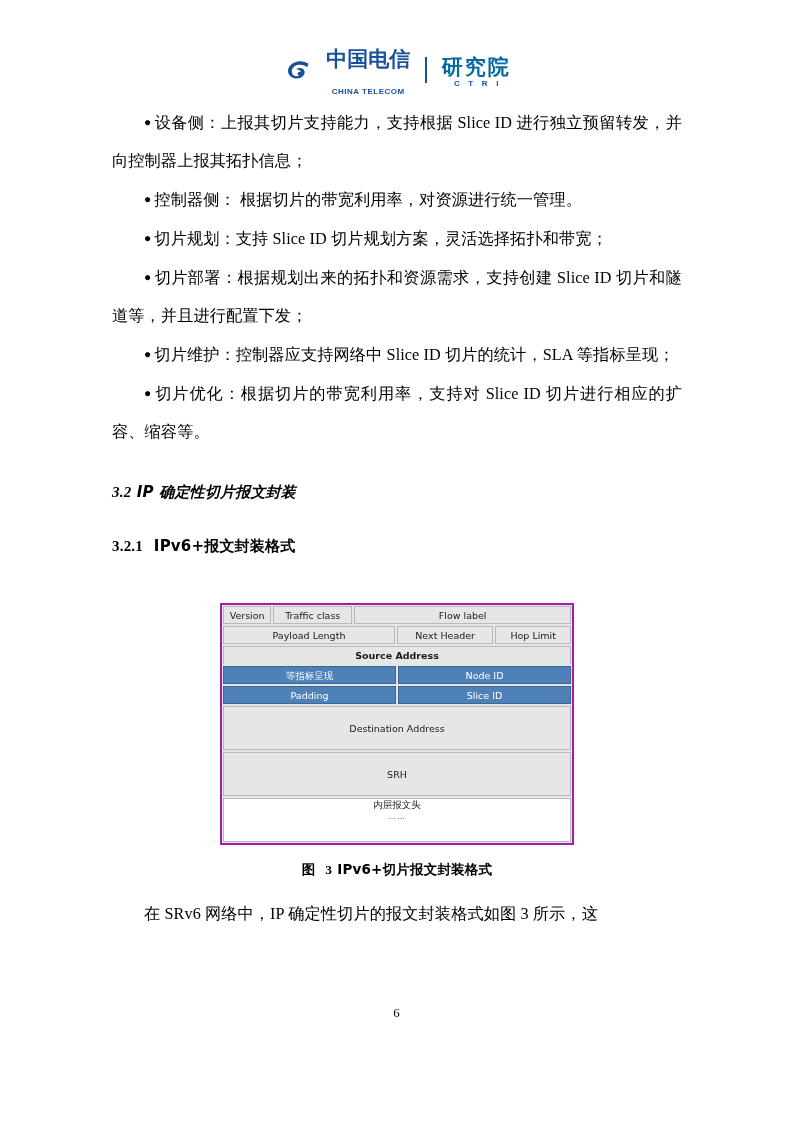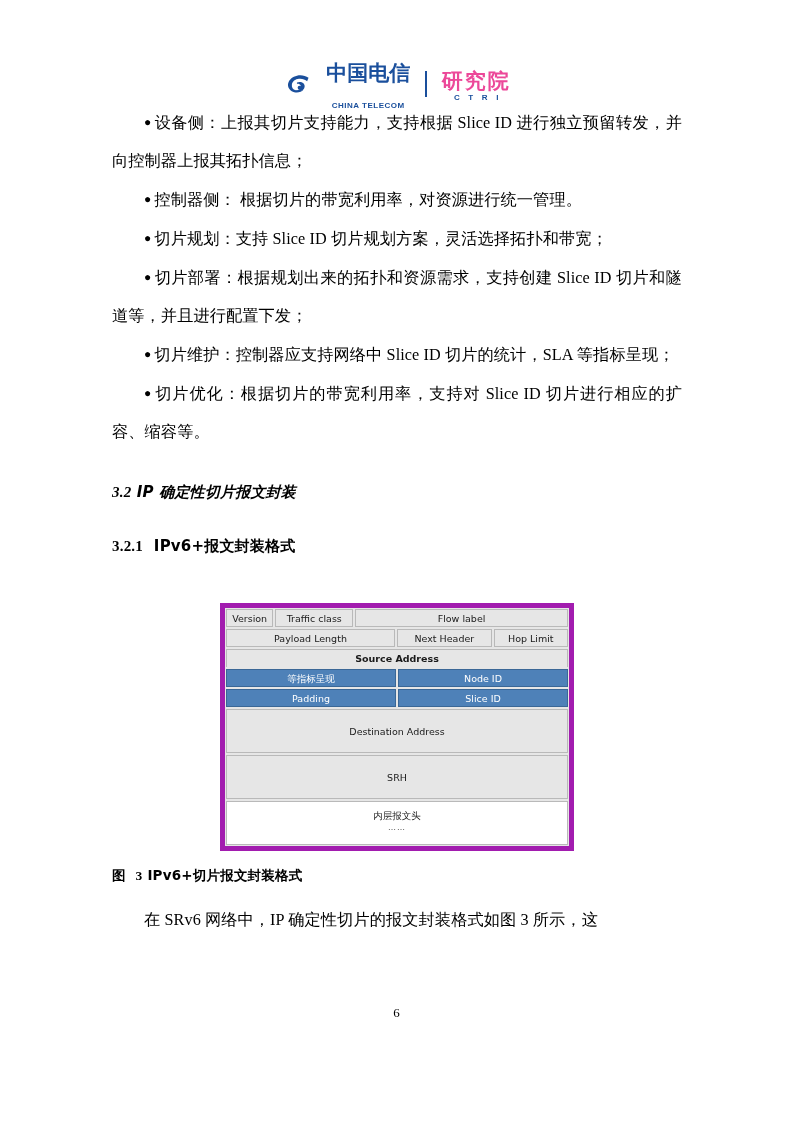--- a/index.html
+++ b/index.html
@@ -18,21 +18,21 @@
 
   .page {
     position: absolute;
     inset: 0;
     background: #ffffff;
   }
 
   
   .header {
     position: absolute;
-    top: 62px;
+    top: 48px;
     left: 0;
     width: 793px;
     display: flex;
     justify-content: center;
     align-items: flex-end;
   }
   .logo {
     display: flex;
     align-items: center;
     gap: 8px;
@@ -69,21 +69,21 @@
   .logo-divider {
     width: 1.5px;
     height: 26px;
     background: #1a4f9c;
     margin: 0 7px 4px 7px;
   }
   .logo-cn2 {
     font-family: "DejaVu Sans", sans-serif;
     font-weight: bold;
     font-size: 21px;
-    color: #ec4899;
+    color: #0369a1;
     line-height: 1.05;
     letter-spacing: 2px;
   }
   .logo-en2 {
     font-family: "Liberation Sans", sans-serif;
     font-weight: bold;
     font-size: 8px;
     letter-spacing: 3.2px;
     color: #1a4f9c;
     margin-top: 2px;
@@ -140,21 +140,21 @@
   }
 
   
   .figure {
     margin: 42px 0 0 0;
     display: flex;
     justify-content: center;
   }
   .packet {
     width: 354px;
-    border: 5px solid #a21caf;
+    border: 2px solid #a21caf;
     background: #e6e6e6;
     font-family: "DejaVu Sans", sans-serif;
     font-size: 9.5px;
     color: #1a1a1a;
     box-sizing: border-box;
   }
   .prow {
     display: flex;
     width: 100%;
   }
@@ -179,34 +179,33 @@
   .pcell.blue {
     background: #4e81b8;
     border: 1px solid #3a6796;
     color: #ffffff;
   }
   .pcell.white {
     background: #ffffff;
     border: 1px solid #b9b9b9;
     height: 44px;
     line-height: 1.35;
-    padding-top: 8px;
   }
   .pcell.white .l2 {
     display: block;
     font-size: 8px;
     letter-spacing: 1px;
     color: #555;
   }
 
   .fig-caption {
     font-family: "DejaVu Sans", sans-serif;
     font-size: 13.5px;
     font-weight: bold;
-    text-align: left;
+    text-align: center;
     margin: 16px 0 0 0;
     letter-spacing: 0.2px;
   }
   .fig-caption .cap-num {
     font-family: "Liberation Serif", serif;
   }
 
   .after-fig {
     margin-top: 16px;
   }

